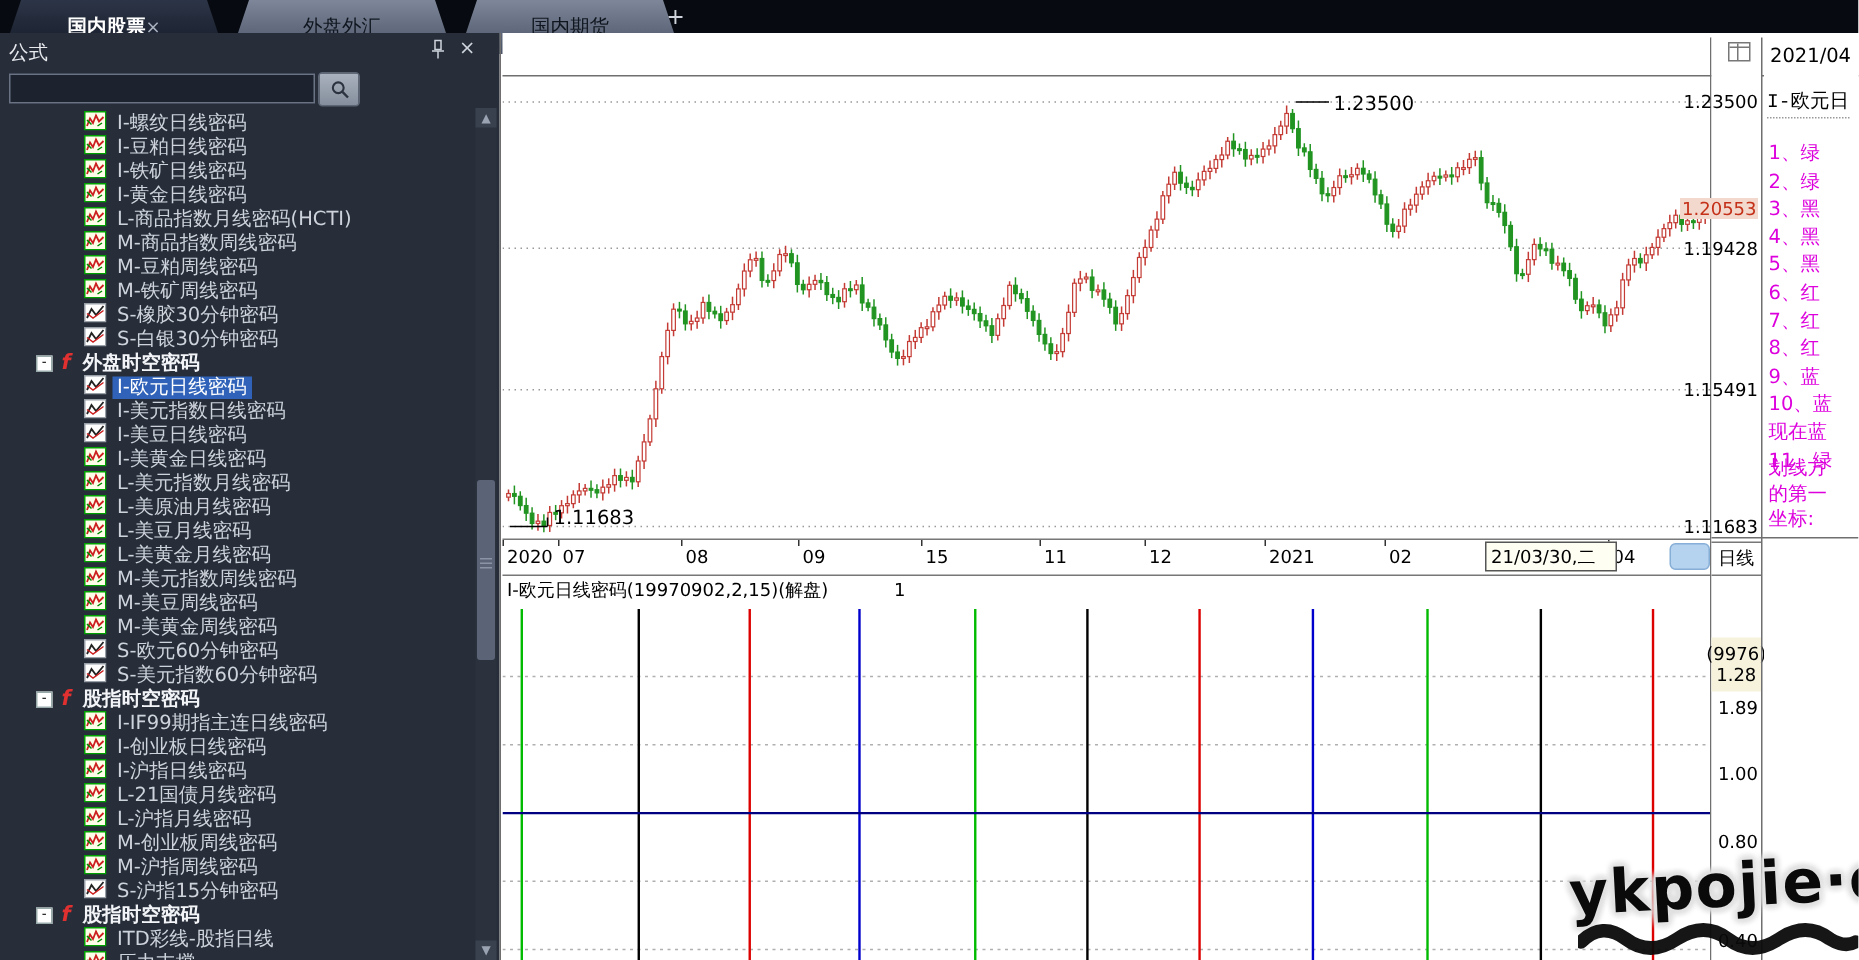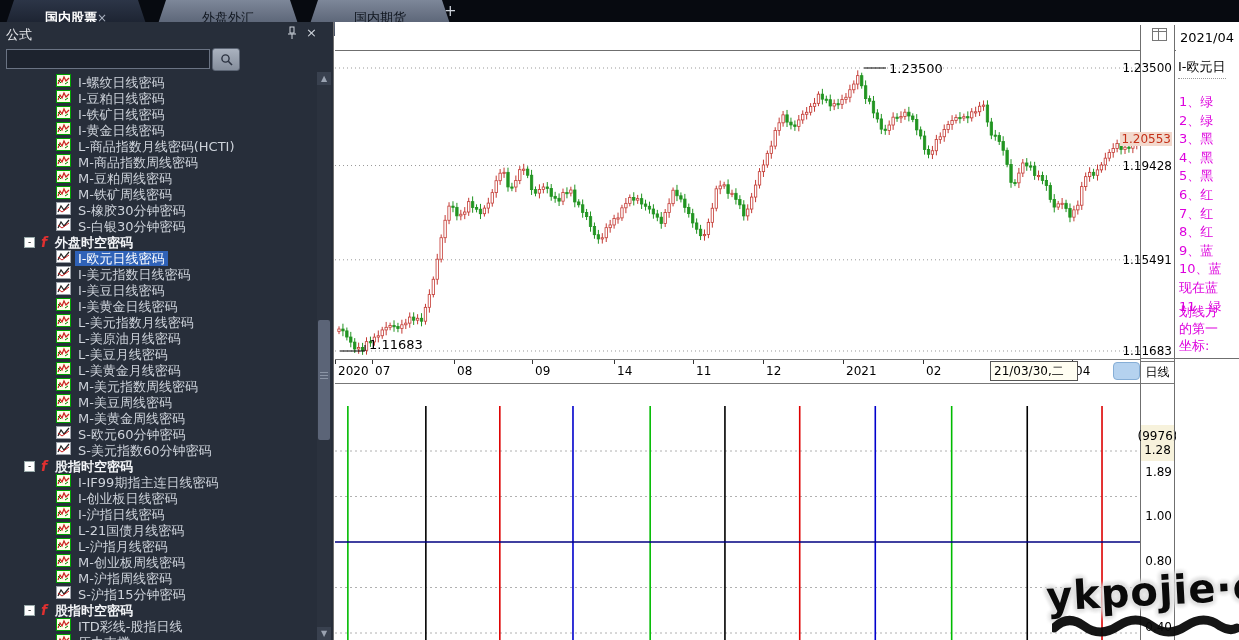--- a/index.html
+++ b/index.html
@@ -62,21 +62,21 @@
   #period-cell{position:absolute;left:0px;top:336px;width:33px;height:21px;border-top:1px solid #777;border-bottom:1px solid #777;
      display:flex;align-items:center;justify-content:center;font-size:12px;color:#000;}
   #ibadge{position:absolute;left:0;top:400px;width:33px;height:36px;background:#f7f2dc;font-size:12px;
      display:flex;flex-direction:column;align-items:center;justify-content:center;color:#000;}
   #restore-icon{position:absolute;left:1152px;top:28px;width:13px;height:11px;border:1px solid #777;}
   #restore-icon:before{content:"";position:absolute;left:5px;top:0;width:1px;height:100%;background:#777;}
   #restore-icon:after{content:"";position:absolute;left:0;top:2px;width:100%;height:1px;background:#777;}
   
   #rpanel{position:absolute;left:1176px;top:25px;width:63px;height:615px;background:#fff;overflow:hidden;}
   #rp-date{position:absolute;left:4px;top:5px;font-size:13px;color:#000;white-space:nowrap;}
-  #rp-name{position:absolute;left:2px;top:33px;font-size:13px;color:#000;white-space:nowrap;border-bottom:1px dotted #999;padding-bottom:2px;}
+  #rp-name{position:absolute;left:2px;top:33px;font-size:13px;color:#000;white-space:nowrap;border-bottom:1px dotted #999;padding-bottom:2px;font-family:Liberation Mono, monospace;}
   .rp-line{position:absolute;left:3px;font-size:13px;color:#dd00dd;white-space:nowrap;}
   
   #wm{position:absolute;left:1046px;top:568px;width:220px;transform:rotate(-3deg);
       font-size:40px;font-weight:bold;color:#0a0a0a;white-space:nowrap;letter-spacing:1px;
       text-shadow:0 0 3px #e8e8e8,0 0 6px #e0e0e0,2px 2px 4px #dcdcdc,-2px -2px 4px #dcdcdc,
                   2px -2px 4px #dcdcdc,-2px 2px 4px #dcdcdc;z-index:50;}
   #wm-squiggle{position:absolute;left:1052px;top:614px;z-index:50;}
 </style>
 </head>
 <body>
@@ -827,34 +827,38 @@
     <div id="xaxis">
         <div class="xtickmark" style="left:0px"></div>
         <div class="xtick" style="left:3px">2020</div>
         <div class="xtickmark" style="left:37px"></div>
         <div class="xtick" style="left:40px">07</div>
         <div class="xtickmark" style="left:119px"></div>
         <div class="xtick" style="left:122px">08</div>
         <div class="xtickmark" style="left:197px"></div>
         <div class="xtick" style="left:200px">09</div>
         <div class="xtickmark" style="left:279px"></div>
-        <div class="xtick" style="left:282px">14</div>
+        <div class="xtick" style="left:282px">15</div>
         <div class="xtickmark" style="left:358px"></div>
         <div class="xtick" style="left:361px">11</div>
         <div class="xtickmark" style="left:428px"></div>
         <div class="xtick" style="left:431px">12</div>
         <div class="xtickmark" style="left:508px"></div>
         <div class="xtick" style="left:511px">2021</div>
         <div class="xtickmark" style="left:588px"></div>
         <div class="xtick" style="left:591px">02</div>
         <div class="xtickmark" style="left:737px"></div>
         <div class="xtick" style="left:740px">04</div>
         <div id="xbox" style="left:655px;width:80px">21/03/30,二</div>
         <div id="xscroll" style="left:778px"></div>
       </div>
+    <div id="ititle">
+      <span>I-欧元日线密码(19970902,2,15)(解盘)</span>
+      <span class="inum">1</span>
+    </div>
     <svg id="ind" width="805" height="238" viewBox="0 0 805 238">
         <rect x="0" y="0" width="805" height="238" fill="#fff"></rect>
         <line x1="0" y1="49.000000000000014" x2="805" y2="49.000000000000014" stroke="#b0b0b0" stroke-width="1" stroke-dasharray="2 3"></line>
         <line x1="0" y1="94.5" x2="805" y2="94.5" stroke="#b0b0b0" stroke-width="1" stroke-dasharray="2 3"></line>
         <line x1="0" y1="185.5" x2="805" y2="185.5" stroke="#b0b0b0" stroke-width="1" stroke-dasharray="2 3"></line>
         <line x1="0" y1="231" x2="805" y2="231" stroke="#b0b0b0" stroke-width="1" stroke-dasharray="2 3"></line>
         <line x1="12.864" y1="4" x2="12.864" y2="238" stroke="#00bb00" stroke-width="1.6"></line>
         <line x1="90.852" y1="4" x2="90.852" y2="238" stroke="#000000" stroke-width="1.6"></line>
         <line x1="164.82" y1="4" x2="164.82" y2="238" stroke="#dd0000" stroke-width="1.6"></line>
         <line x1="237.98399999999998" y1="4" x2="237.98399999999998" y2="238" stroke="#0000cc" stroke-width="1.6"></line>

